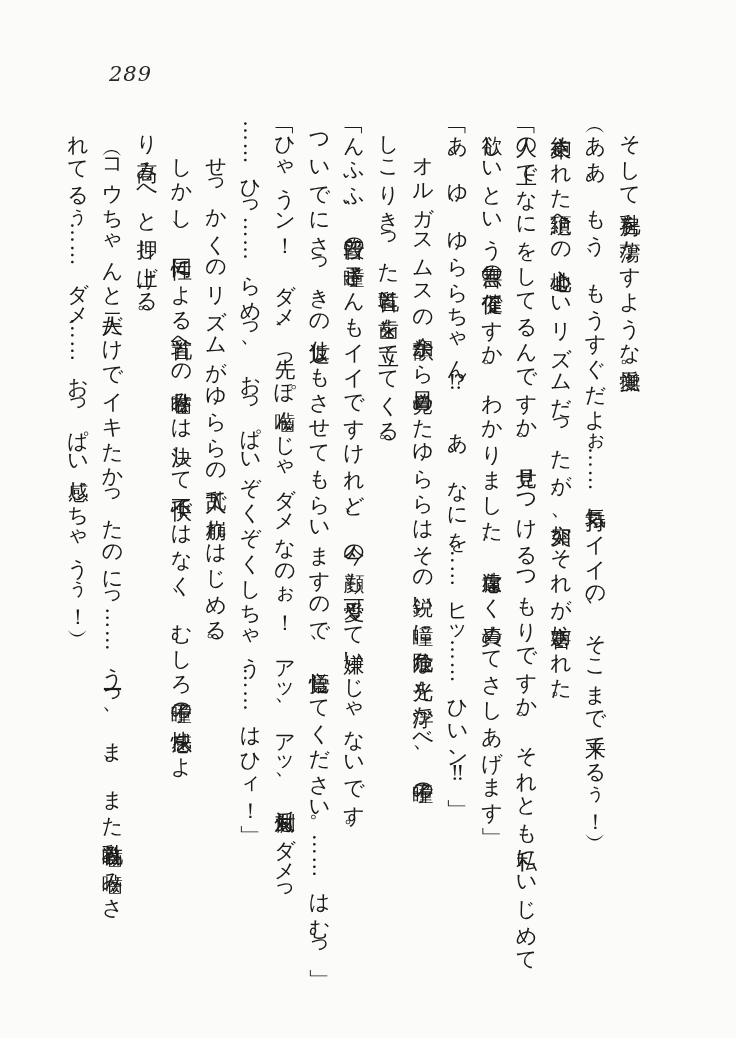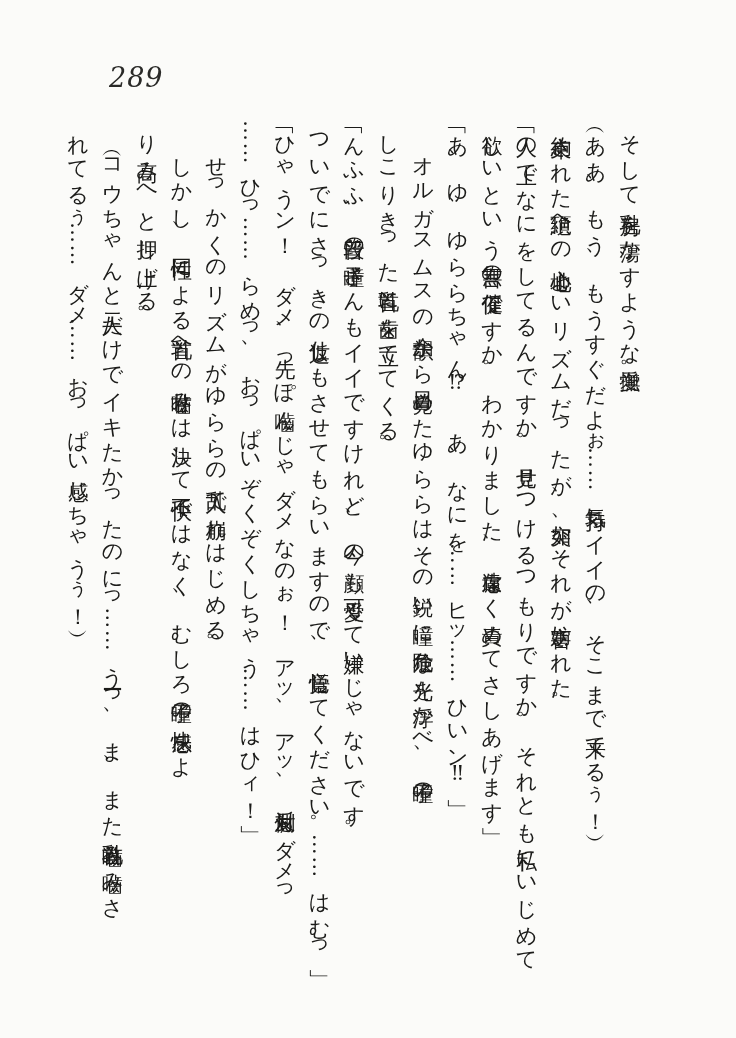--- a/index.html
+++ b/index.html
@@ -19,21 +19,21 @@
     position: absolute;
     inset: 0;
     background:
       linear-gradient(to right, rgba(OMIT 0,0,0,0) 0, rgba(0,0,0,0) 100%),
       radial-gradient(ellipse 130% 120% at 52% 48%, rgba(0,0,0,0) 78%, rgba(90,85,80,0.07) 96%, rgba(80,75,70,0.12) 100%);
   }
   .page-number {
     position: absolute;
     left: 109px;
     top: 62px;
-    font-size: 27px;
+    font-size: 21px;
     font-style: italic;
     letter-spacing: 1px;
     color: #2a2a28;
   }
   .text-block {
     position: absolute;
     top: 120px;
     right: 89px;
     height: 880px;
     writing-mode: vertical-rl;

